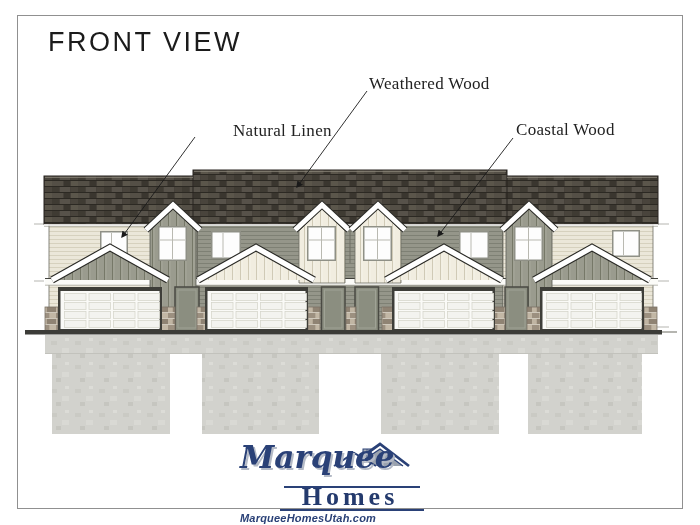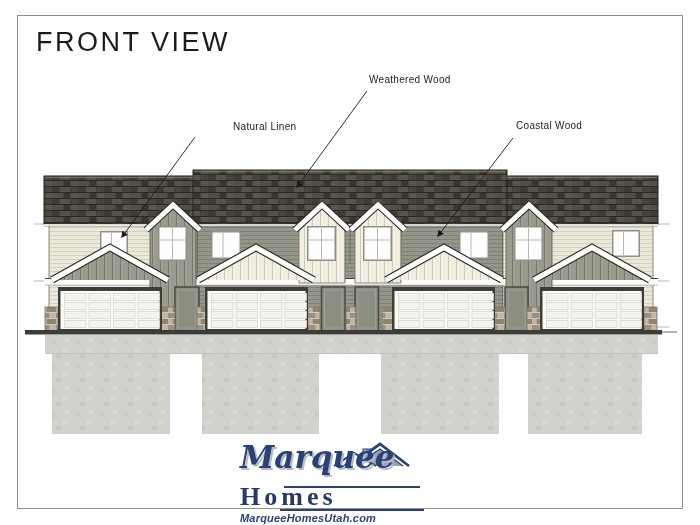--- a/index.html
+++ b/index.html
@@ -1,35 +1,35 @@
 <!DOCTYPE html>
 <html><head>
 <meta charset="utf-8">
 <style>
   html,body{margin:0;padding:0;background:#ffffff;}
   #canvas{position:relative;width:700px;height:525px;background:#ffffff;overflow:hidden;
           font-family:"Liberation Sans",sans-serif;}
   #page-border{position:absolute;left:17px;top:15px;width:664px;height:492px;
                border:1.5px solid #909090;z-index:0;}
   #elevation-svg{position:absolute;left:0;top:0;z-index:1;}
-  .title{position:absolute;left:36px;top:27px;font-size:27px;font-weight:400;
+  .title{position:absolute;left:48px;top:27px;font-size:27px;font-weight:400;
          letter-spacing:2.5px;color:#1b1b1b;z-index:2;}
-  .callout-label{position:absolute;font-size:10px;color:#222;letter-spacing:.3px;z-index:2;white-space:nowrap;}
+  .callout-label{position:absolute;font-size:17px;color:#222;letter-spacing:.3px;z-index:2;white-space:nowrap;font-family:Liberation Serif, serif;}
   #lbl-linen{left:197px;top:121px;padding-left:36px;}
   #lbl-wood{left:369px;top:74px;}
   #lbl-sage{left:516px;top:120px;}
   
   .logo{position:absolute;left:240px;top:436px;width:220px;height:86px;z-index:3;}
   .logo-roof{position:absolute;left:92px;top:2px;}
   .logo-script{position:absolute;left:0;top:6px;width:220px;
     font-family:"DejaVu Serif",serif;font-style:italic;font-weight:bold;font-size:31px;
     color:#2a4177;text-shadow:2px 2px 0 #b4bac6;line-height:1;}
   .logo-rule1{position:absolute;left:44px;top:50px;width:136px;height:2px;background:#2a4177;}
   .logo-rule2{position:absolute;left:40px;top:73px;width:144px;height:1.5px;background:#2a4177;}
-  .logo-serif{position:absolute;left:0;top:48px;width:220px;text-align:left;
+  .logo-serif{position:absolute;left:0;top:48px;width:220px;text-align:center;
     font-family:"Liberation Serif",serif;font-weight:bold;font-size:26px;letter-spacing:4px;
     color:#243a6d;line-height:1;}
   .logo-url{position:absolute;left:0;top:76px;width:220px;text-align:left;
     font-size:11px;font-weight:bold;color:#2a4177;letter-spacing:.2px;font-style:italic;}
 </style>
 </head>
 <body>
 
 <div id="canvas">
 

